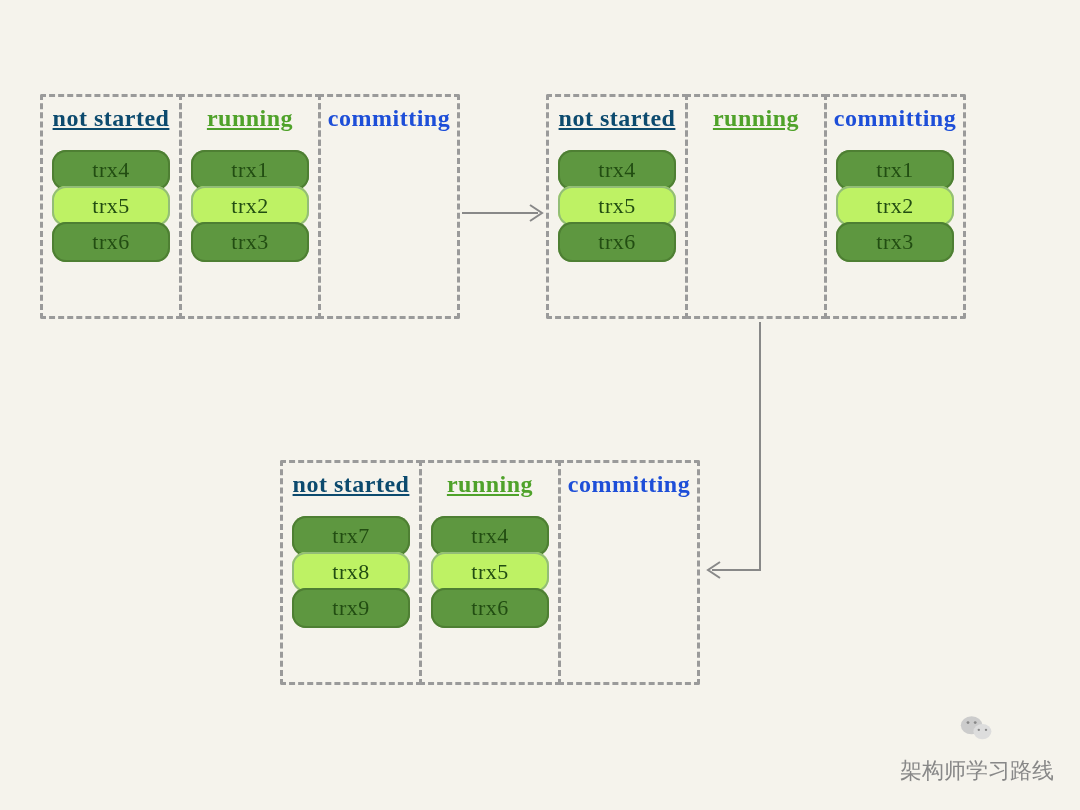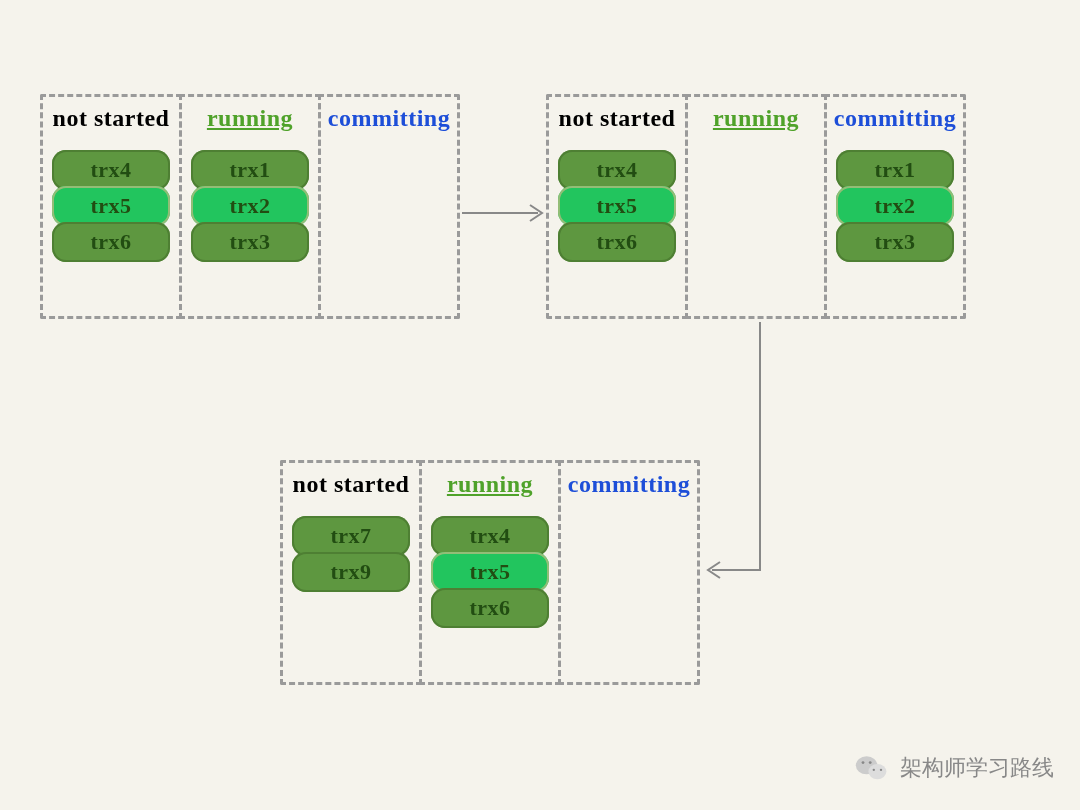--- a/index.html
+++ b/index.html
@@ -27,55 +27,56 @@
     min-height: 225px;
   }
   .col + .col { margin-left: -3px; }
   .col-header {
     font-size: 24px;
     font-weight: bold;
     text-align: center;
     margin-bottom: 12px;
     letter-spacing: 0.5px;
   }
-  .hdr-not-started { color: #000000; }
+  .hdr-not-started { color: #0c4a6e; text-decoration: underline; }
   .hdr-running { color: #4fa22a; text-decoration: underline; }
   .hdr-committing { color: #1d4ed8; }
   .stack {
     display: flex;
     flex-direction: column;
     align-items: center;
     gap: 0;
   }
   .pill {
     width: 118px;
     height: 40px;
     border-radius: 14px;
     color: #224d12;
     font-size: 22px;
-    font-weight: bold;
+    font-weight: normal;
     display: flex;
     align-items: center;
     justify-content: center;
     margin-top: -4px;
     letter-spacing: 0.5px;
   }
   .pill:first-child { margin-top: 6px; }
   .pill-dark { background: #5e9740; box-shadow: inset 0 0 0 2px #4e7f33; }
-  .pill-light { background: #22c55e; box-shadow: inset 0 0 0 2px #93bd77; }
+  .pill-light { background: #bef264; box-shadow: inset 0 0 0 2px #93bd77; }
   .footer {
     position: absolute;
     right: 26px;
     bottom: 24px;
     display: flex;
     align-items: center;
     gap: 10px;
     color: #888;
     font-family: "Microsoft YaHei", "PingFang SC", sans-serif;
     font-size: 22px;
+    flex-direction: column;
   }
   .wechat-icon {
     width: 36px;
     height: 36px;
     position: relative;
   }
   .arrow-svg {
     position: absolute;
     overflow: visible;
   }
@@ -132,20 +133,21 @@
     </div>
   </div>
 </div>
 
 <div class="stage" style="left:280px; top:460px;">
   <div class="cols">
     <div class="col">
       <div class="col-header hdr-not-started">not started</div>
       <div class="stack">
         <div class="pill pill-dark">trx7</div>
+        <div class="pill pill-light">trx8</div>
         <div class="pill pill-dark">trx9</div>
       </div>
     </div>
     <div class="col">
       <div class="col-header hdr-running">running</div>
       <div class="stack">
         <div class="pill pill-dark">trx4</div>
         <div class="pill pill-light">trx5</div>
         <div class="pill pill-dark">trx6</div>
       </div>

